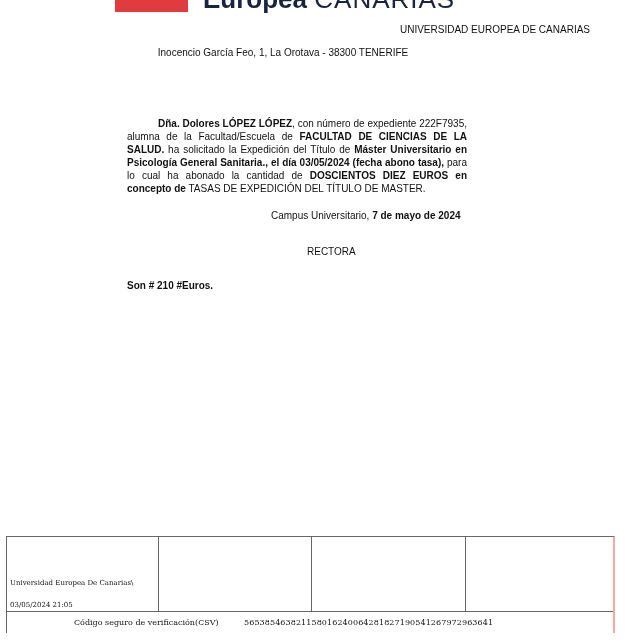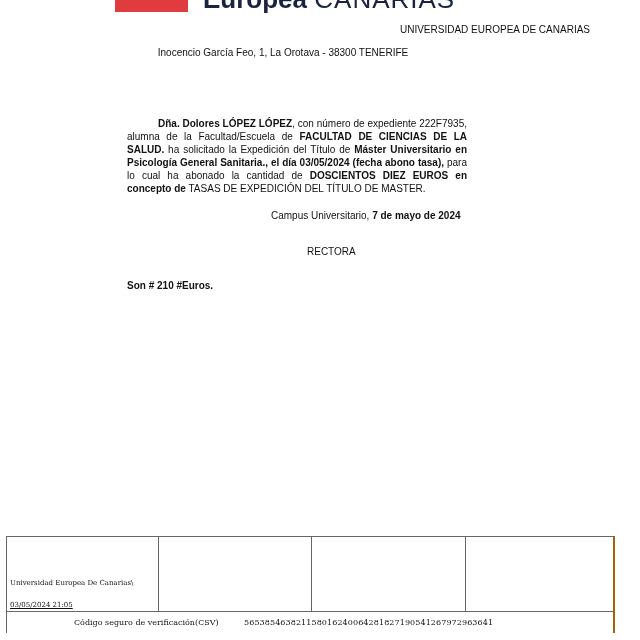--- a/index.html
+++ b/index.html
@@ -8,27 +8,27 @@
   .logo-text { position:absolute; left:203px; top:-14px; font-size:26px; font-weight:bold; color:#1a2340; white-space:nowrap; line-height:26px; }
   .logo-text .light { font-weight:normal; letter-spacing:1px; }
   .uni-name { position:absolute; left:0; width:590px; top:24px; text-align:right; font-size:10px; }
   .address { position:absolute; left:0; width:566px; top:47px; text-align:center; font-size:10px; }
   .body-text { position:absolute; left:127px; top:117px; width:340px; font-size:10px; line-height:13px; text-align:justify; }
   .body-text b { font-weight:bold; }
   .indent { display:inline-block; width:31px; }
   .date-line { position:absolute; left:271px; top:210px; font-size:10px; white-space:nowrap; }
   .rectora { position:absolute; left:307px; top:246px; font-size:10px; }
   .son { position:absolute; left:127px; top:280px; font-size:10px; font-weight:bold; }
-  .sig-table { position:absolute; left:6px; top:536px; width:609px; height:97px; border:1px solid #666; border-bottom:none; border-right:2px solid #a16207; box-sizing:border-box; font-family:"DejaVu Serif", serif; }
+  .sig-table { position:absolute; left:6px; top:536px; width:609px; height:97px; border:1px solid #666; border-bottom:none; border-right:2px solid #fca5a5; box-sizing:border-box; font-family:"DejaVu Serif", serif; }
   .sig-row { display:flex; height:74px; border-bottom:1px solid #666; }
   .sig-cell { border-right:1px solid #666; position:relative; }
   .sig-cell:last-child { border-right:none; }
   .c1 { width:151px; } .c2 { width:152px; } .c3 { width:153px; } .c4 { flex:1; }
   .sig-name { position:absolute; left:3px; top:42px; font-size:7px; }
-  .sig-date { position:absolute; left:3px; top:64px; font-size:7px;text-decoration:underline; }
+  .sig-date { position:absolute; left:3px; top:64px; font-size:7px; }
   .csv-label { position:absolute; left:67px; top:81px; font-size:8px;text-align:center; }
   .csv-code { position:absolute; left:237px; top:81px; font-size:8px; letter-spacing:0.1px; }
   .csv-verify { position:absolute; left:67px; top:95px; font-size:8px; white-space:nowrap; }
 </style>
 </head>
 <body>
 
 <div class="logo-block"></div>
 <div class="logo-text"><span>Europea</span> <span class="light">CANARIAS</span></div>
 

